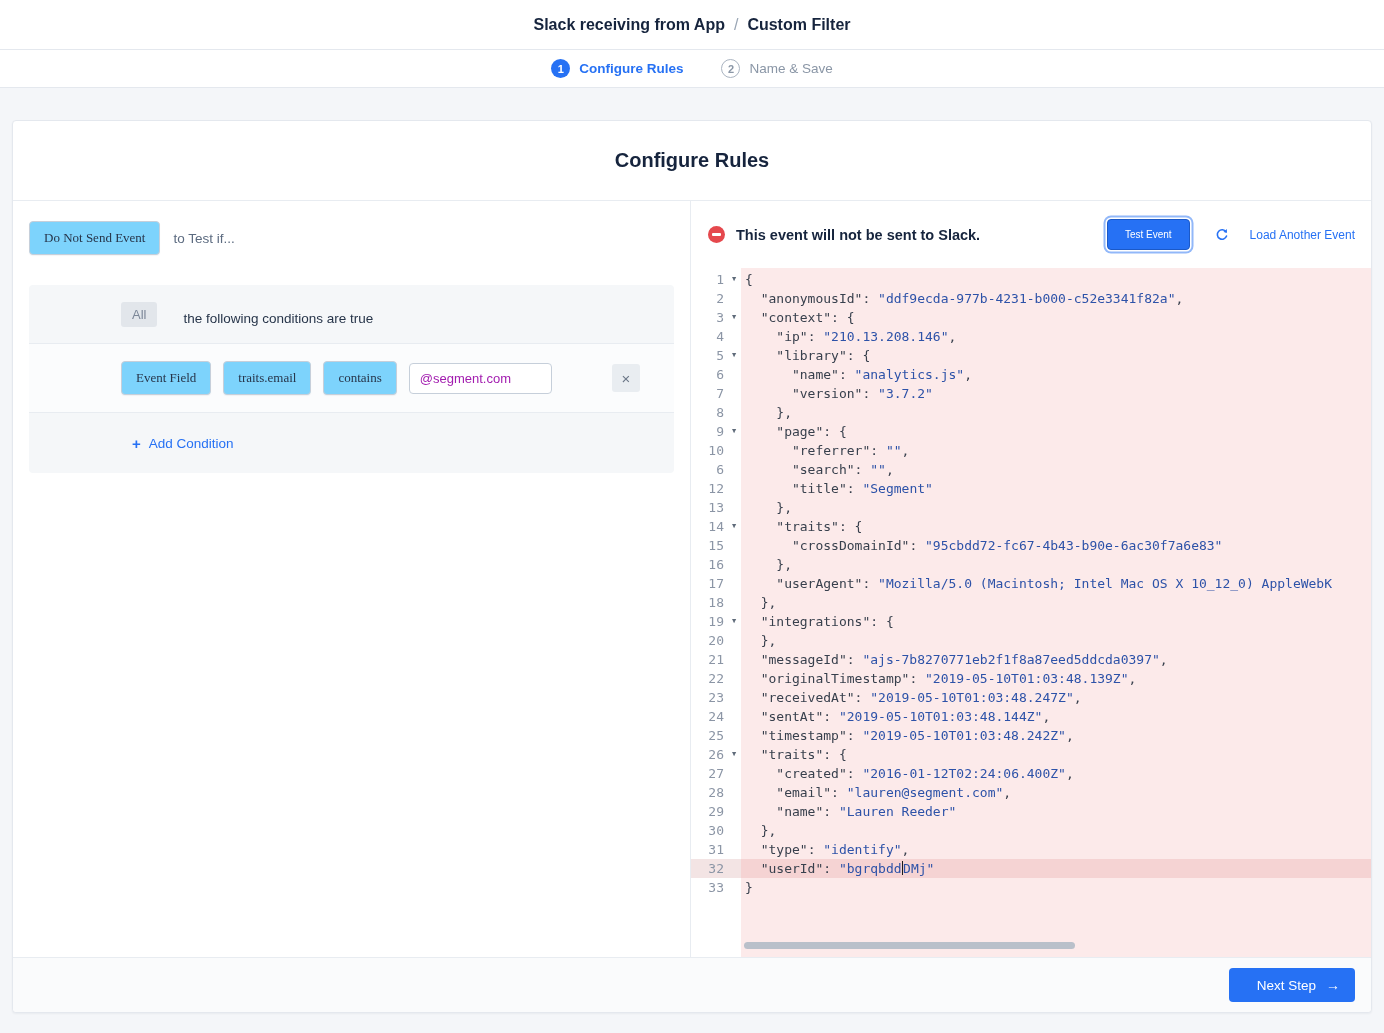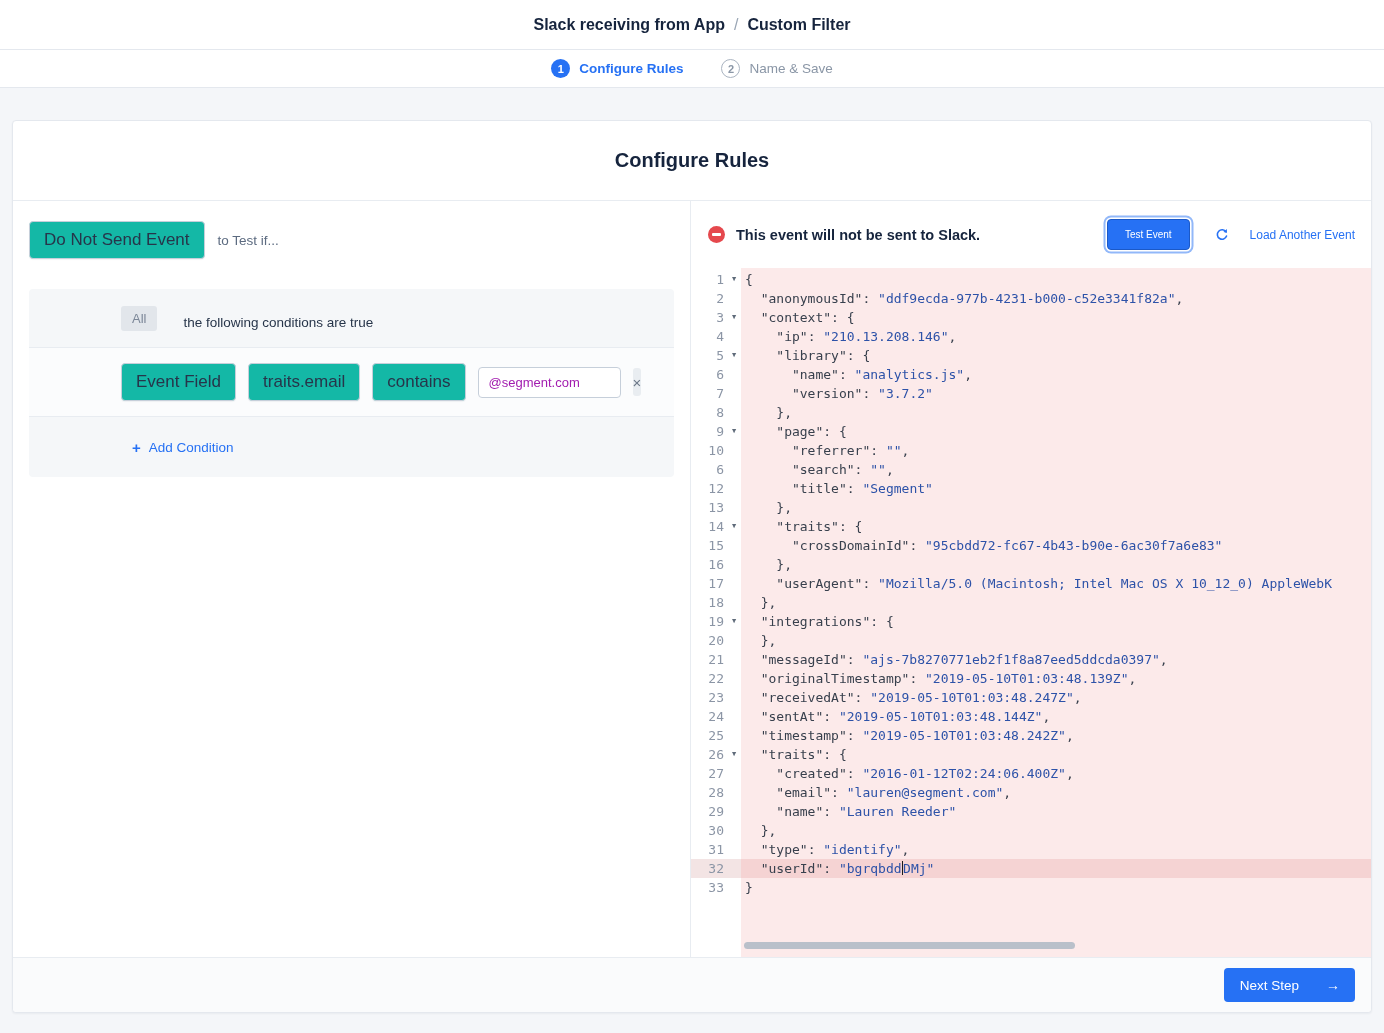--- a/index.html
+++ b/index.html
@@ -47,23 +47,23 @@
   .left-panel { width:678px; flex:0 0 678px; border-right:1px solid #e8ecf1; padding:20px 16px 0; }
   .right-panel { flex:1; display:flex; flex-direction:column; min-width:0; }
   .card-footer {
     height:55px; flex:0 0 55px; border-top:1px solid #e8ecf1; background:#fafbfc;
     display:flex; align-items:center; justify-content:flex-end; padding-right:16px;
     border-radius:0 0 4px 4px;
   }
   
   .action-row { display:flex; align-items:center; gap:13px; }
   .btn {
-    background:#14b8a6; border:1px solid #c6cfda; border-radius:4px;
-    font-size:17px; color:#27354a; padding:8px 14px;
-    font-family:Liberation Sans, sans-serif; box-shadow:0 1px 1px rgba(22,36,61,.05); cursor:pointer; white-space:nowrap;
+    background:#7dd3fc; border:1px solid #c6cfda; border-radius:4px;
+    font-size:13px; color:#27354a; padding:8px 14px;
+    font-family:Liberation Serif, serif; box-shadow:0 1px 1px rgba(22,36,61,.05); cursor:pointer; white-space:nowrap;
   }
   .muted { color:#5c6b80; font-size:13.5px; }
   .cond-box { margin-top:30px; border-radius:4px; overflow:hidden; }
   .cond-row-a { background:#f5f7f9; height:58px; display:flex; align-items:center; gap:26px; padding-left:92px; }
   .pill { background:#e2e6eb; color:#7c8798; font-size:13px; padding:5px 11px; border-radius:3px; cursor:default; }
   .cond-text { font-size:13.5px; color:#27354a;margin-top:8px; }
   .cond-row-b {
     background:#fbfcfd; border-top:1px solid #e8ecf1; border-bottom:1px solid #e8ecf1;
     height:70px; display:flex; align-items:center; gap:12px; padding-left:92px; padding-right:34px;
   }
@@ -112,22 +112,22 @@
   .tok-k { color:#38404d; }
   .tok-s { color:#2d52a8; }
   .cursor { display:inline-block; width:1.5px; height:14px; background:#1a1a1a; vertical-align:-2px; }
   .hscroll {
     position:absolute; left:53px; bottom:8px; width:331px; height:7px;
     background:#b9c0ca; border-radius:4px; cursor:pointer;
   }
   
   .next-btn {
     background:var(--accent); color:#fff; border:none; border-radius:4px;
-    font-size:13.5px; font-weight:500; padding:9px 15px 9px 16px;
-    display:flex; align-items:center; gap:27px; cursor:pointer; font-family:inherit;text-align:center;
+    font-size:13.5px; font-weight:500; padding:9px 15px 9px 28px;
+    display:flex; align-items:center; gap:10px; cursor:pointer; font-family:inherit;text-align:center;
   }
   .next-btn .arrow { font-size:14px; }
 </style>
 </head>
 <body>
 
 <header class="top-bar">
   <span>Slack receiving from App</span>
   <span class="sep">/</span>
   <span>Custom Filter</span>

